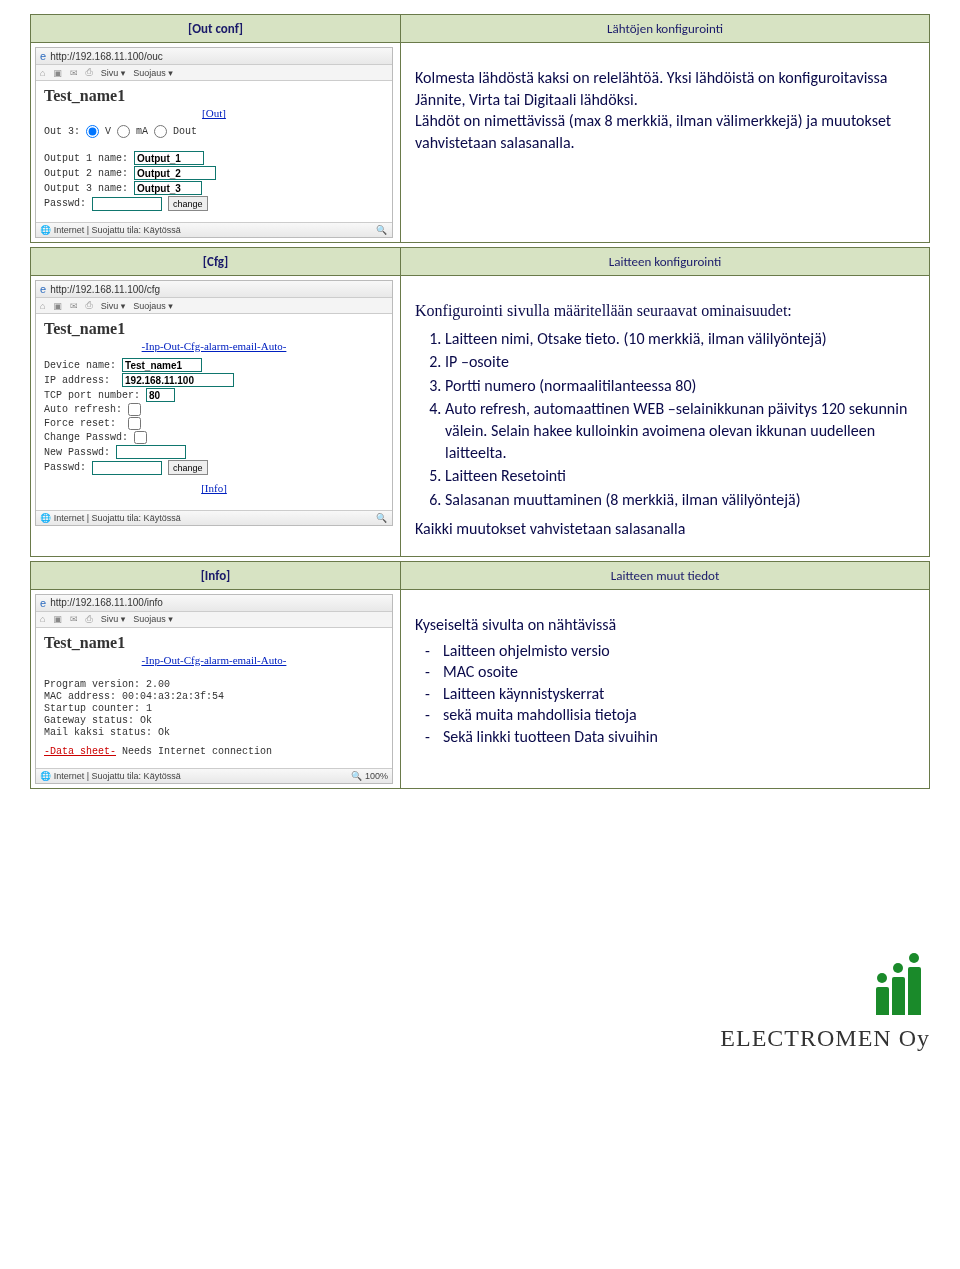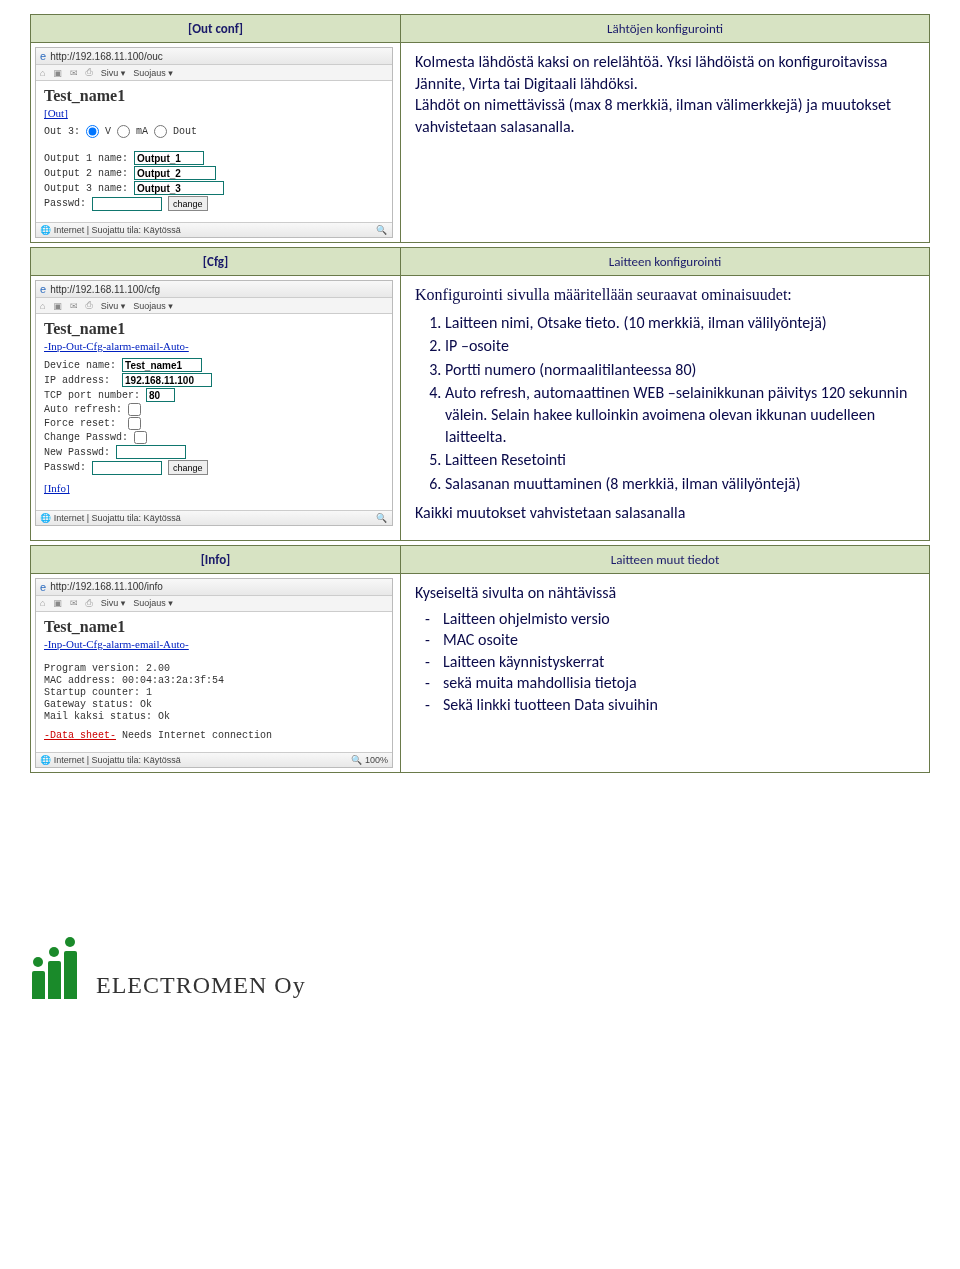--- a/index.html
+++ b/index.html
@@ -25,21 +25,21 @@
     text-align: center;
     font-size: 13px;
     padding: 6px 4px;
     color: #1a1a6a;
   }
   .header-row td.label-cell {
     width: 370px;
     font-weight: bold;
   }
   .content-cell {
-    padding: 8px 14px 16px 14px;
+    padding: 24px 14px 16px 14px;
     font-size: 16px;
     color: #0a0a4a;
     line-height: 1.35;
   }
   .img-cell {
     padding: 4px;
     width: 370px;
   }
   .browser-shot {
     width: 358px;
@@ -83,20 +83,21 @@
     font-weight: bold;
     margin-bottom: 2px;
   }
   .bb-link {
     color: #0020c0;
     text-decoration: underline;
     font-size: 11px;
     font-family: "Times New Roman", serif;
     display: block;
     margin-bottom: 6px;
+    text-align: center;
   }
   .bb-line {
     font-family: "Courier New", monospace;
     font-size: 10px;
     white-space: pre;
     margin: 1px 0;
   }
   .bb-line .red { color: #c00; }
   .bb-input {
     border: 1px solid #0f766e;
@@ -139,20 +140,21 @@
     content: "-";
     display: inline-block;
     width: 18px;
     margin-left: -18px;
   }
   .footer {
     margin-top: 170px;
     display: flex;
     align-items: flex-end;
     gap: 10px;
+    flex-direction: column;
   }
   .logo {
     position: relative;
     width: 56px;
     height: 56px;
   }
   .logo .bar {
     position: absolute;
     bottom: 0;
     width: 13px;
@@ -203,21 +205,21 @@
           <span>Sivu ▾</span>
           <span>Suojaus ▾</span>
         </div>
         <div class="browser-body">
           <div class="bb-title">Test_name1</div>
           <span class="bb-link">[Out]</span>
           <div class="bb-line">Out 3: <input type="radio" class="bb-check" checked="" style=""> V <input type="radio" class="bb-check" style=""> mA <input type="radio" class="bb-check" style=""> Dout</div>
           <div class="bb-line">&nbsp;</div>
           <div class="bb-line">Output 1 name: <input class="bb-input" style="width: 70px;" value="Output_1"></div>
           <div class="bb-line">Output 2 name: <input class="bb-input" style="width: 82px;" value="Output_2"></div>
-          <div class="bb-line">Output 3 name: <input class="bb-input" style="width: 90px;" value="Output_3"></div>
+          <div class="bb-line">Output 3 name: <input class="bb-input" style="width: 68px;" value="Output_3"></div>
           <div class="bb-line">Passwd: <input class="bb-input" style="width: 70px;"> <button class="bb-button">change</button></div>
         </div>
         <div class="browser-status">
           <span><span class="globe">🌐</span> <span>Internet | Suojattu tila: Käytössä</span></span>
           <span>🔍</span>
         </div>
       </div>
     </td>
     <td class="content-cell">
       <div style="white-space:pre-line">Kolmesta lähdöstä kaksi on relelähtöä. Yksi lähdöistä on konfiguroitavissa Jännite, Virta tai Digitaali lähdöksi.
@@ -245,21 +247,21 @@
           <span class="ic">▣</span>
           <span class="ic">✉</span>
           <span class="ic">⎙</span>
           <span>Sivu ▾</span>
           <span>Suojaus ▾</span>
         </div>
         <div class="browser-body">
           <div class="bb-title">Test_name1</div>
           <span class="bb-link">-Inp-Out-Cfg-alarm-email-Auto-</span>
           <div class="bb-line">Device name: <input class="bb-input" style="width: 80px;" value="Test_name1"></div>
-          <div class="bb-line">IP address:  <input class="bb-input" style="width: 90px;" value="192.168.11.100"></div>
+          <div class="bb-line">IP address:  <input class="bb-input" style="width: 112px;" value="192.168.11.100"></div>
           <div class="bb-line">TCP port number: <input class="bb-input" style="width: 29px;" value="80"></div>
           <div class="bb-line">Auto refresh: <input type="checkbox" class="bb-check" style=""></div>
           <div class="bb-line">Force reset:  <input type="checkbox" class="bb-check" style=""></div>
           <div class="bb-line">Change Passwd: <input type="checkbox" class="bb-check" style=""></div>
           <div class="bb-line">New Passwd: <input class="bb-input" style="width: 70px;"></div>
           <div class="bb-line">Passwd: <input class="bb-input" style="width: 70px;"> <button class="bb-button">change</button></div>
           <div style="height:6px"></div>
           <span class="bb-link">[Info]</span>
         </div>
         <div class="browser-status">

